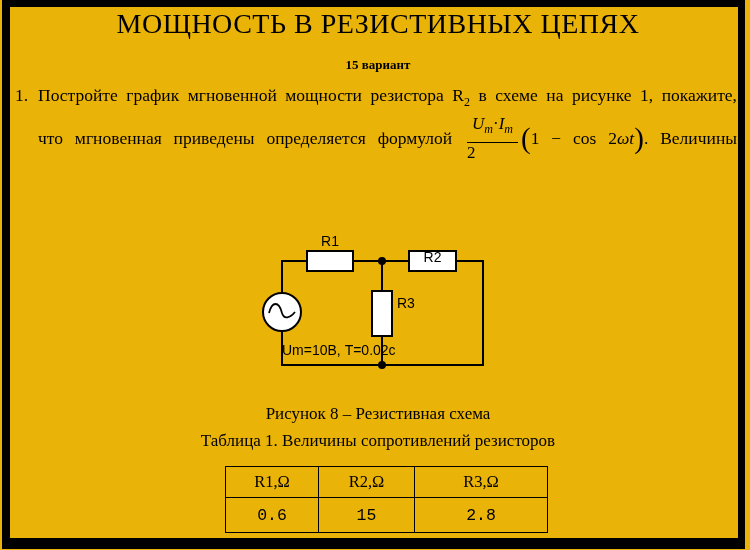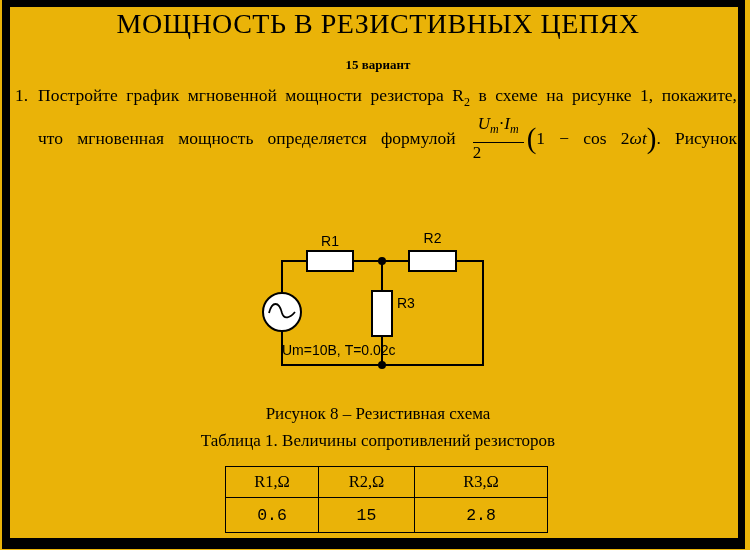--- a/index.html
+++ b/index.html
@@ -82,23 +82,23 @@
 <div class="page">
   <div class="frame"></div>
 
   <div class="title">МОЩНОСТЬ В РЕЗИСТИВНЫХ ЦЕПЯХ</div>
   <div class="variant">15 вариант</div>
 
   <span class="item-number">1.</span>
 
   <div class="line1"><span>Постройте график мгновенной мощности резистора R</span><sub class="rsub">2</sub><span> в схеме на рисунке 1, покажите,</span></div>
 
-  <div class="line2"><span class="ptxt">что мгновенная мощность определяется формулой</span>
+  <div class="line2"><span class="ptxt">что мгновенная приведены определяется формулой</span>
     <span class="frac"><span class="fnum"><span class="it">U</span><sub class="msub">m</sub><span>·</span><span class="it">I</span><sub class="msub">m</sub></span><span class="fden">2</span></span><span class="bigp">(</span><span class="ptxt">1 − cos 2</span><span class="ptxt it">ω</span><span class="ptxt it">t</span><span class="bigp">)</span><span class="ptxt">.</span>
-    <span class="ptxt">Рисунок</span></div>
+    <span class="ptxt">Величины</span></div>
 
 
   <div class="circuit">
     <div class="wire" style="left:26px; top:30px; width:203px; height:2px;"></div>
     <div class="wire" style="left:26px; top:30px; width:2px; height:106px;"></div>
     <div class="wire" style="left:227px; top:30px; width:2px; height:106px;"></div>
     <div class="wire" style="left:26px; top:134px; width:203px; height:2px;"></div>
     <div class="wire" style="left:126px; top:30px; width:2px; height:106px;"></div>
 
     <div class="cbox" style="left:51px; top:20px; width:48px; height:22px;"></div>
@@ -108,21 +108,21 @@
     <div class="dot" style="left:123px; top:27px;"></div>
     <div class="dot" style="left:123px; top:131px;"></div>
 
     <div class="src">
       <svg width="30" height="18" viewBox="0 0 30 18">
         <path d="M2 10 C 5 -2, 12 -2, 15 10 C 17 17, 23 15, 28 9" fill="none" stroke="#000" stroke-width="1.8"></path>
       </svg>
     </div>
 
     <div class="clabel" style="left:51px; top:3px; width:48px; text-align:center;">R1</div>
-    <div class="clabel" style="left:153px; top:0; width:49px; text-align:center;">R2</div>
+    <div class="clabel" style="left:153px; top:19px; width:49px; text-align:center;">R2</div>
     <div class="clabel" style="left:142px; top:65px;">R3</div>
     <div class="srclabel" style="left:27px; top:112px;">Um=10В, T=0.02с</div>
   </div>
 
   <div class="fig-caption">Рисунок 8 – Резистивная схема</div>
   <div class="tab-caption">Таблица 1. Величины сопротивлений резисторов</div>
 
   <table class="res">
     <tbody>
         <tr class="hdr">

